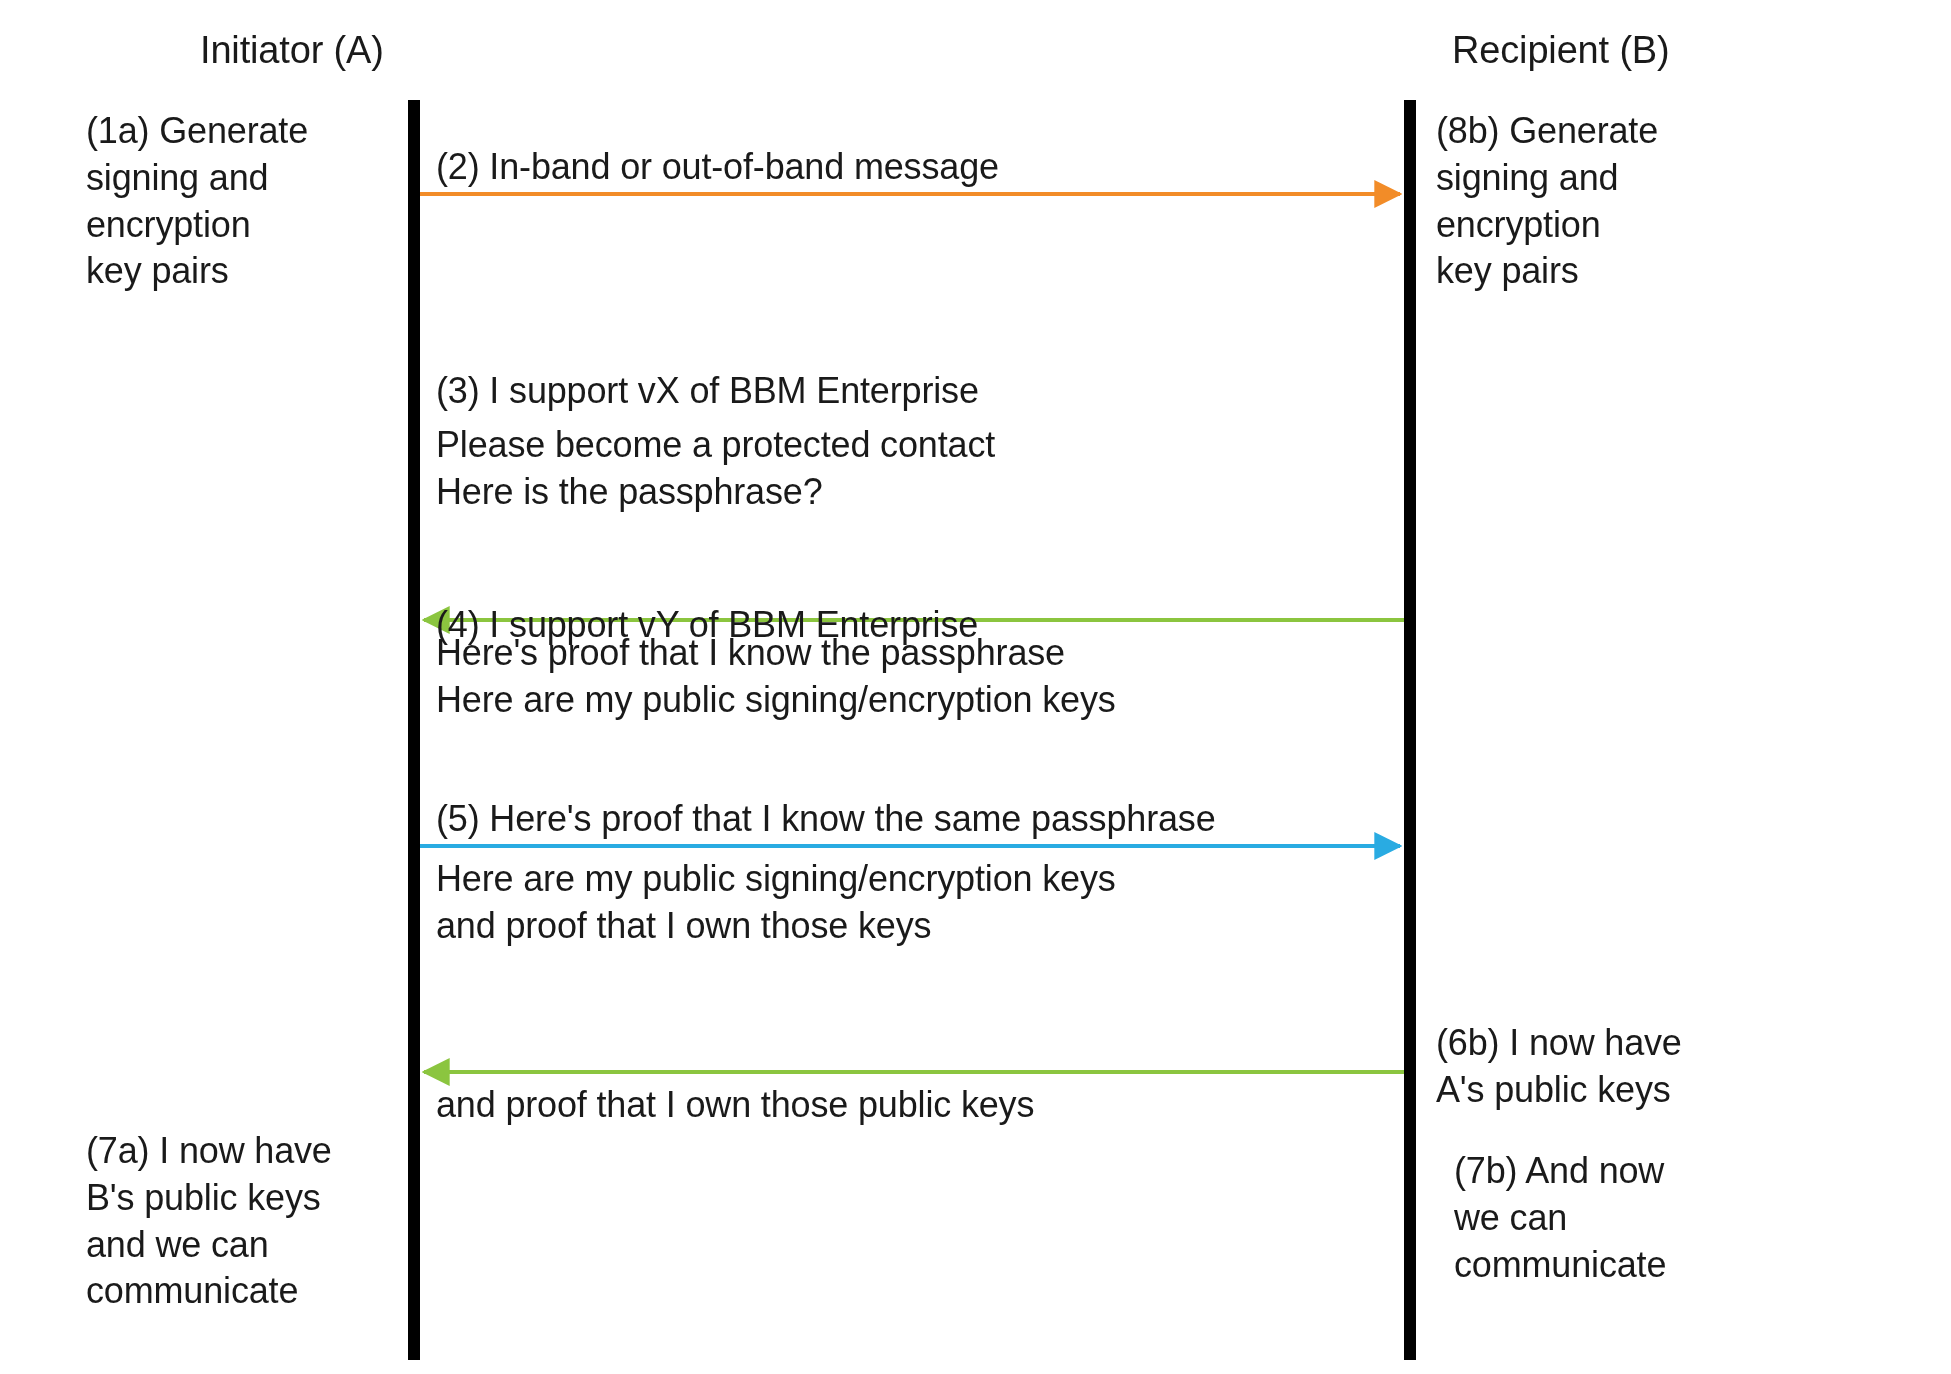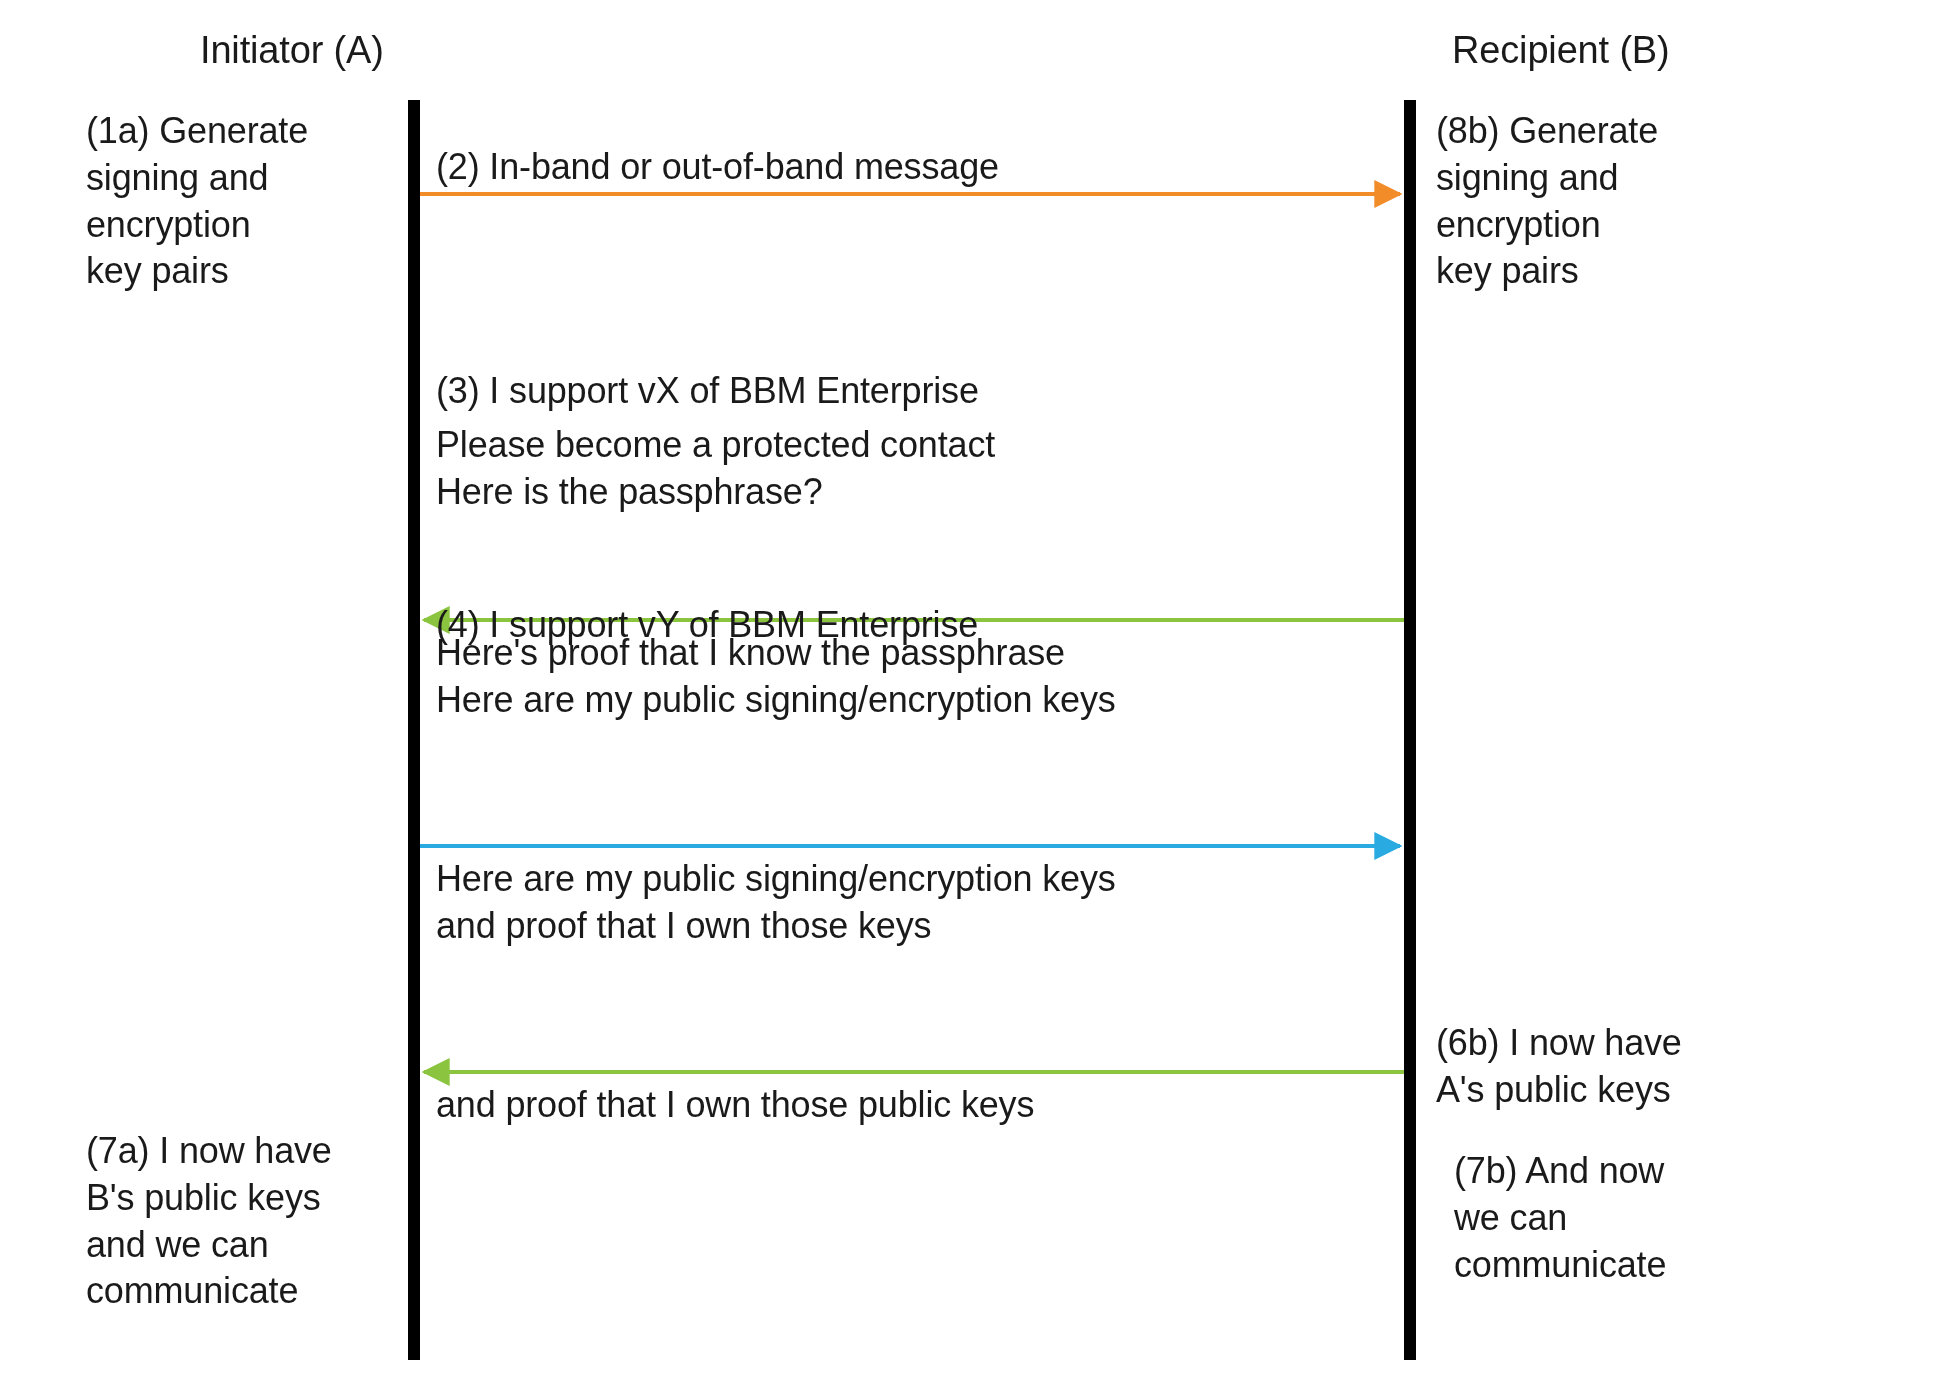--- a/index.html
+++ b/index.html
@@ -95,18 +95,19 @@
   <div class="label" style="left:436px; top:144px;">(2) In-band or out-of-band message</div>
 
   <div class="label" style="left:436px; top:368px;">(3) I support vX of BBM Enterprise</div>
   <div class="label" style="left:436px; top:422px;">Please become a protected contact
 Here is the passphrase?</div>
 
   <div class="label" style="left:436px; top:570px;margin-top:32px;">(4) I support vY of BBM Enterprise</div>
   <div class="label" style="left:436px; top:630px;">Here's proof that I know the passphrase
 Here are my public signing/encryption keys</div>
 
+  <div class="label" style="left:436px; top:796px;">(5) Here's proof that I know the same passphrase</div>
   <div class="label" style="left:436px; top:856px;">Here are my public signing/encryption keys
 and proof that I own those keys</div>
 
   <div class="label" style="left:436px; top:1082px;">and proof that I own those public keys</div>
 
 </div>
 
 </body></html>

